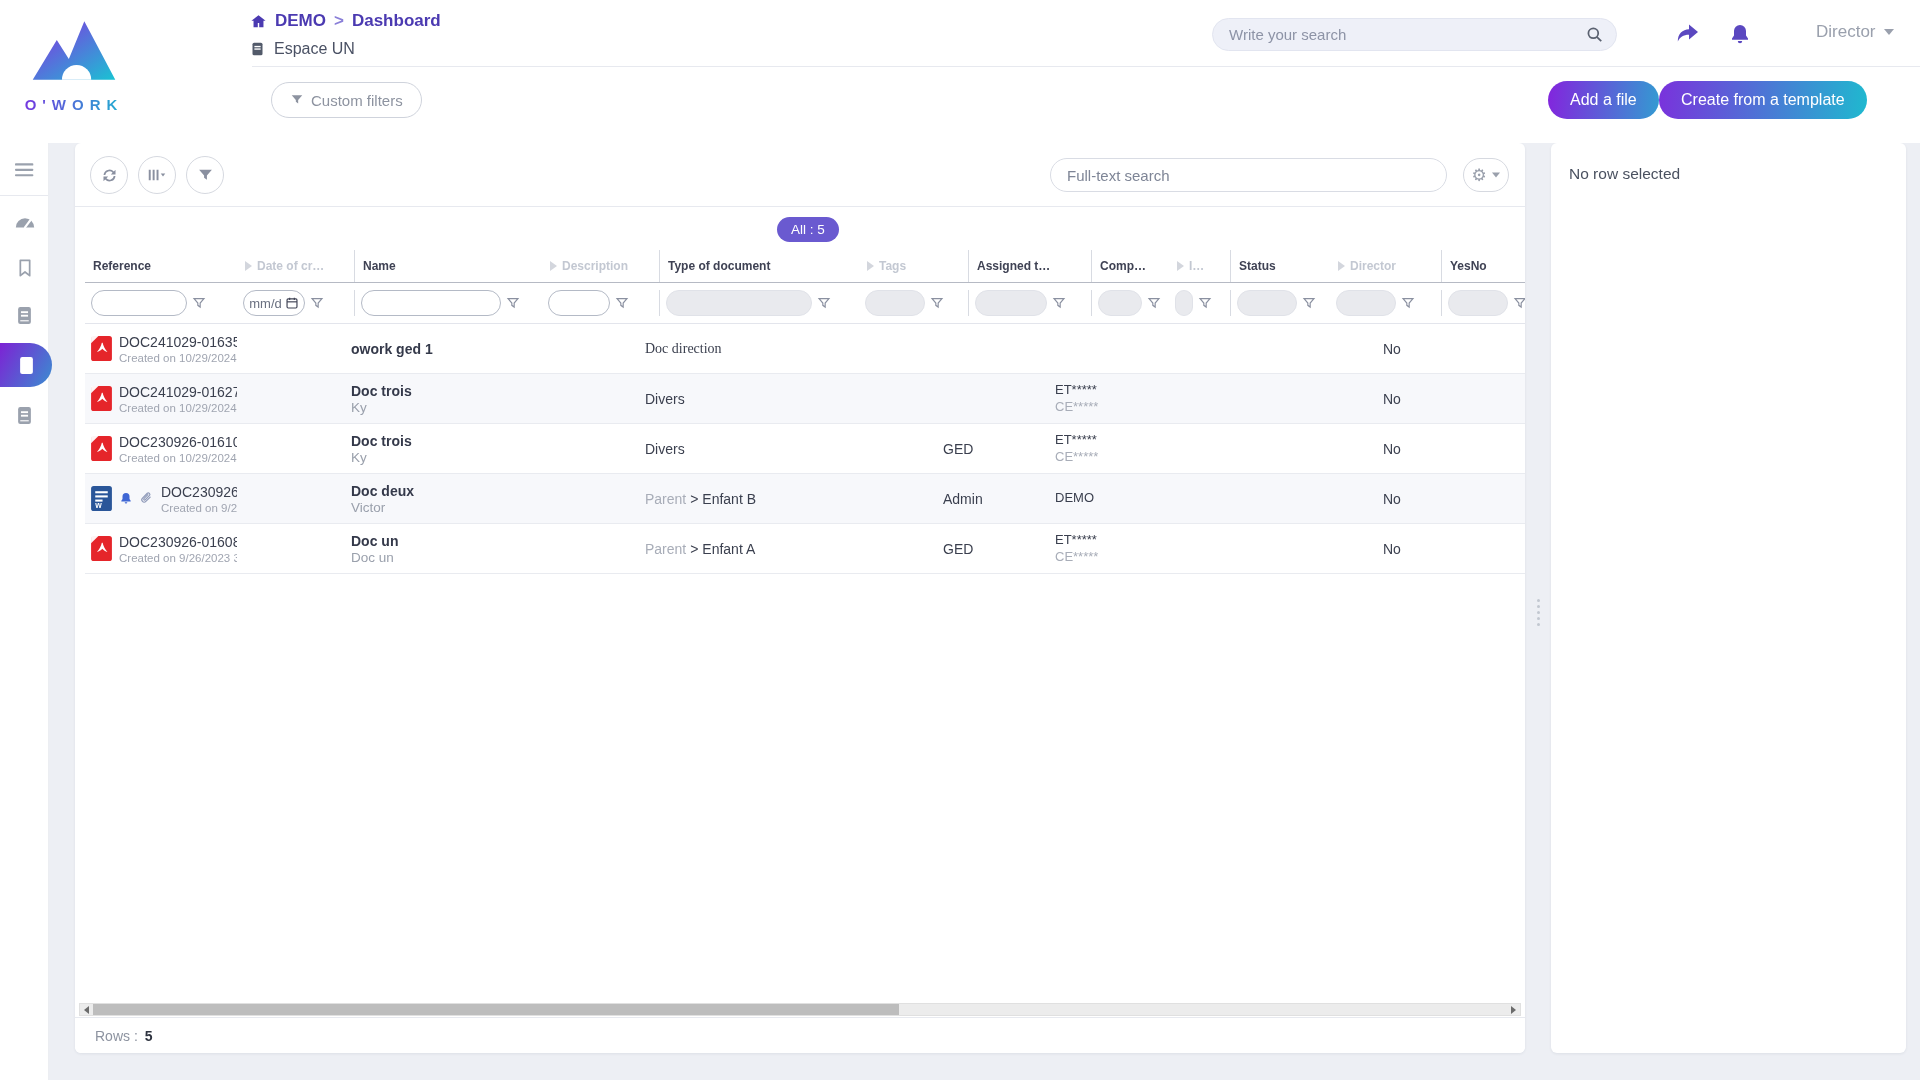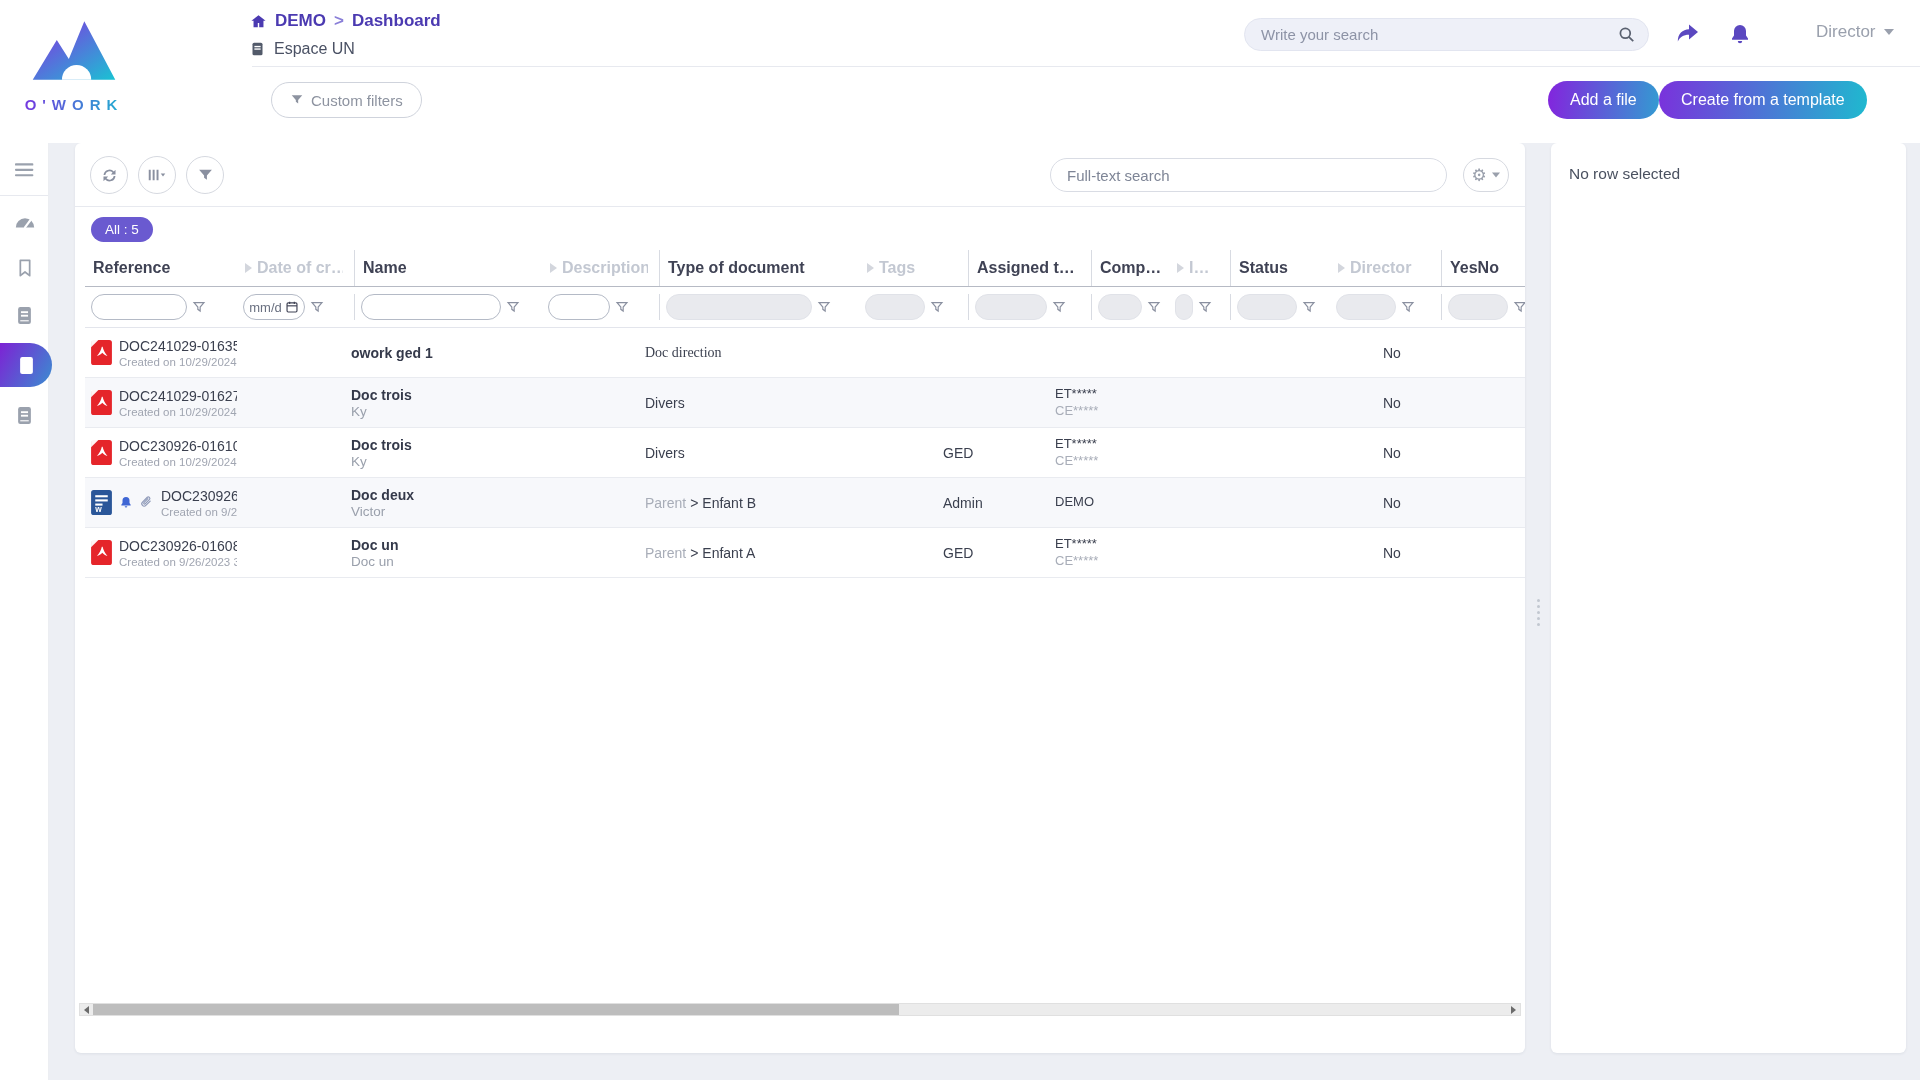--- a/index.html
+++ b/index.html
@@ -11,21 +11,21 @@
   .topbar { position:absolute; left:0; top:0; width:1920px; height:143px; background:#fff; z-index:5; }
   .logo { position:absolute; left:18px; top:6px; width:112px; height:118px; text-align:center; }
   .logo svg { width:86px; height:86px; display:block; margin:4px auto 0; }
   .wordmark { font-size:15px; font-weight:bold; letter-spacing:6px; background:linear-gradient(90deg,#7b2fe0,#19b8cf);
               -webkit-background-clip:text; background-clip:text; color:#7b2fe0; -webkit-text-fill-color:transparent; }
   .crumbs { position:absolute; left:250px; top:11px; }
   .crumb-line1 { display:flex; align-items:center; gap:8px; font-size:17px; font-weight:bold; color:#4b3ab1; }
   .crumb-line1 .sep { color:#8a7fd8; font-weight:bold; }
   .crumb-line2 { display:flex; align-items:center; gap:9px; margin-top:9px; font-size:16px; color:#4a5164; }
   .topbar-divider { position:absolute; left:252px; right:0; top:66px; height:1px; background:#e7e9ef; }
-  .top-search { position:absolute; left:1244px; top:18px; width:405px; height:33px; background:#eef0f8; border:1px solid #e2e5f0;
+  .top-search { position:absolute; left:1212px; top:18px; width:405px; height:33px; background:#eef0f8; border:1px solid #e2e5f0;
                 border-radius:17px; display:flex; align-items:center; padding:0 12px 0 16px; }
   .top-search input { flex:1; border:none; outline:none; background:transparent; font-size:15px; color:#3f4254;
                       font-family:inherit; }
   .top-search input::placeholder { color:#8d93a6; }
   .ic-btn { position:absolute; top:18px; width:32px; height:32px; display:flex; align-items:center; justify-content:center; cursor:pointer; }
   .ic-share { left:1672px; color:#5b48c0; }
   .ic-bell  { left:1724px; color:#5b48c0; }
   .user-menu { position:absolute; left:1816px; top:22px; display:flex; align-items:center; gap:8px; color:#9aa0ad; font-size:17px; cursor:pointer; }
   .caret-down { width:0; height:0; border-left:5px solid transparent; border-right:5px solid transparent; border-top:6px solid #9aa0ad; display:inline-block; }
   .custom-filters { position:absolute; left:271px; top:82px; height:36px; padding:0 18px; border:1px solid #cfd3dc; border-radius:18px;
@@ -58,27 +58,27 @@
   .fulltext { position:absolute; left:975px; top:15px; width:397px; height:34px; border:1px solid #d9dce4; border-radius:17px;
               display:flex; align-items:center; padding:0 16px; background:#fff; }
   .fulltext input { flex:1; border:none; outline:none; font-size:15px; font-family:inherit; color:#701a75; background:transparent; }
   .fulltext input::placeholder { color:#7e8596; }
   .gear-btn { position:absolute; left:1388px; top:15px; width:46px; height:34px; border:1px solid #d6d9e0; border-radius:17px;
               background:#fff; display:flex; align-items:center; justify-content:center; gap:4px; color:#9aa0ac; cursor:pointer; }
   .gear-glyph { font-size:17px; line-height:1; color:#9aa0ac; }
   .gear-btn .caret-down { border-top-color:#9aa0ac; transform:scale(.8); }
 
   
-  .badge-row { padding:10px 0 8px 16px; }
+  .badge-row { padding:10px 0 8px 16px;text-align:center; }
   .all-badge { display:inline-block; background:#6a5ad0; color:#fff; font-size:13.5px; padding:5px 14px; border-radius:14px; cursor:pointer; }
 
   
   .tablewrap { padding-left:10px; }
   .thead, .filters, .tr { display:flex; align-items:stretch; }
-  .th { display:flex; align-items:center; gap:5px; padding:9px 4px 9px 8px; font-size:16px; font-weight:bold; color:#3f4254; white-space:nowrap; overflow:hidden; cursor:pointer; }
+  .th { display:flex; align-items:center; gap:5px; padding:9px 4px 9px 8px; font-size:12px; font-weight:bold; color:#3f4254; white-space:nowrap; overflow:hidden; cursor:pointer; }
   .th.muted { color:#c3c8d2; }
   .thead { border-bottom:1px solid #b6bac4; }
   .sortcaret { width:0; height:0; border-top:5px solid transparent; border-bottom:5px solid transparent; border-left:7px solid #d3d6dd; flex:0 0 auto; }
   .colsep { border-left:1px solid #d8dbe2;margin-left:11px; }
   .filters { border-bottom:1px solid #e3e5ec; padding:7px 0; }
   .fc { display:flex; align-items:center; gap:5px; padding-left:6px; overflow:hidden; }
   .f-input { height:26px; border:1px solid #b4bac6; border-radius:13px; background:#fff; }
   .f-pill { height:26px; border:1px solid #e0e2e8; border-radius:13px; background:#e9eaee; }
   .f-date { height:26px; border:1px solid #b4bac6; border-radius:13px; background:#fff; display:flex; align-items:center;
             justify-content:center; gap:3px; font-size:13px; color:#6a7080; padding:0 6px; }
@@ -653,20 +653,24 @@
     <div class="hscroll">
       <div class="sb-arrow">
           <span class="arr-l"></span>
         </div>
       <div class="sb-thumb"></div>
       <div class="sb-spacer"></div>
       <div class="sb-arrow">
           <span class="arr-r"></span>
         </div>
     </div>
+    <div class="card-footer">
+      <span>Rows :</span>
+      <b>5</b>
+    </div>
   </div>
 
   <div class="grip">
     <i></i>
       <i></i>
       <i></i>
       <i></i>
       <i></i>
   </div>
 

